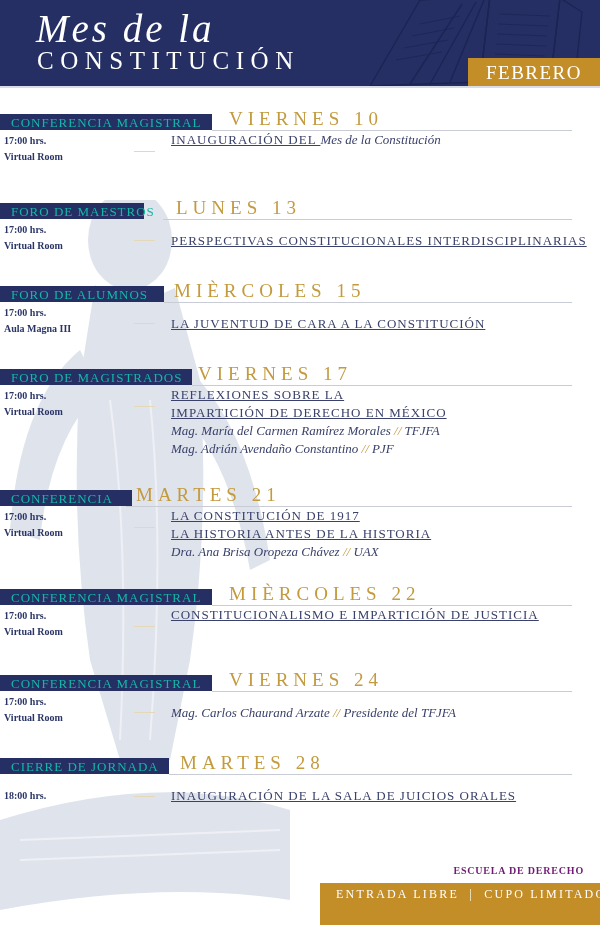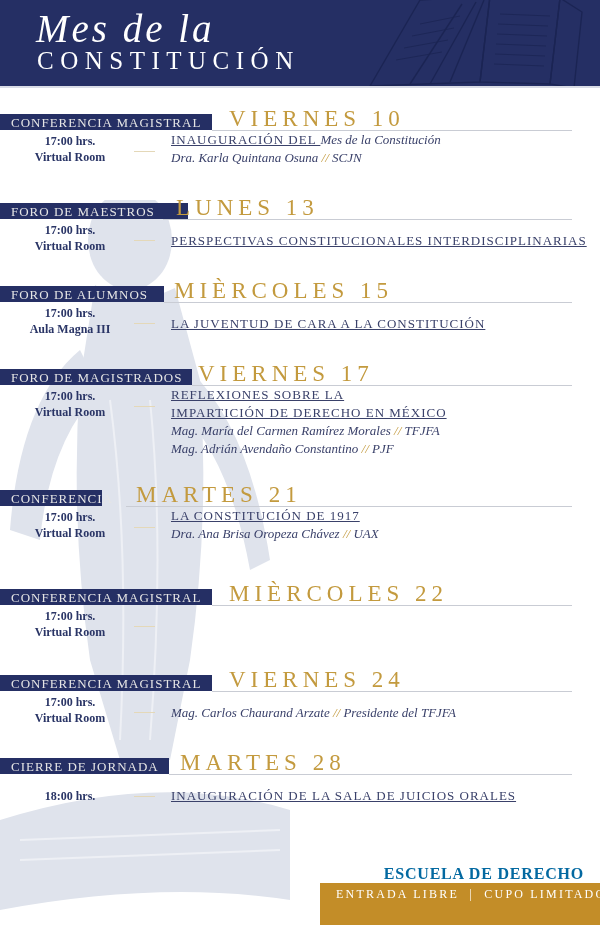--- a/index.html
+++ b/index.html
@@ -12,32 +12,32 @@
     .title-line1 { position: absolute; left: 36px; top: 9px; font-style: italic; font-size: 39px; color: #ffffff; letter-spacing: 3px; line-height: 40px; }
     .title-line2 { position: absolute; left: 37px; top: 47px; font-size: 25px; color: #ffffff; letter-spacing: 6.5px; line-height: 28px; }
     .month-badge { position: absolute; left: 468px; top: 58px; width: 132px; height: 28px; background: #c38d28; color: #ffffff; font-size: 19px; letter-spacing: 1.5px; text-align: center; line-height: 29px; }
     .header-rule { position: absolute; left: 0; top: 86px; width: 600px; height: 2px; background: #d9dce6; }
 
     
     .statue { position: absolute; left: 0; top: 200px; width: 320px; height: 725px; }
 
     
     .event { position: absolute; left: 0; width: 600px; }
-    .ev-label { position: absolute; left: 0; top: 0; height: 16px; background: #252f64; color: #e5e5e5; font-size: 13px; letter-spacing: 1px; line-height: 17px; padding-left: 11px; white-space: nowrap; }
-    .ev-day { position: absolute; top: -6px; font-size: 23px; color: #c39a3e; letter-spacing: 5px; line-height: 22px; white-space: nowrap; }
+    .ev-label { position: absolute; left: 0; top: 0; height: 16px; background: #252f64; color: #14b8a6; font-size: 13px; letter-spacing: 1px; line-height: 17px; padding-left: 11px; white-space: nowrap; }
+    .ev-day { position: absolute; top: -6px; font-size: 19px; color: #c39a3e; letter-spacing: 5px; line-height: 22px; white-space: nowrap; }
     .ev-rule { position: absolute; top: 16px; height: 1px; background: #c9ccd4; right: 28px; }
-    .ev-time { position: absolute; left: 12px; width: 116px; text-align: center; font-size: 12px; font-weight: bold; color: #2a3566; line-height: 16px; }
+    .ev-time { position: absolute; left: 4px; width: 116px; text-align: left; font-size: 10px; font-weight: bold; color: #2a3566; line-height: 16px; }
     .ev-dash { position: absolute; left: 134px; width: 21px; height: 1px; background: #e4d8b8; }
     .ev-lines { position: absolute; left: 171px; font-size: 13px; line-height: 18px; color: #3a416a; white-space: nowrap; }
     .ev-lines .caps { letter-spacing: 1px; text-decoration: underline; }
     .ev-lines .ital { font-style: italic; letter-spacing: 0; }
     .ev-lines .sep { color: #c39a3e; font-style: italic; }
 
     
-    .school { position: absolute; right: 16px; top: 865px; font-size: 16px; font-weight: bold; color: #0369a1; letter-spacing: 0.8px; }
+    .school { position: absolute; right: 16px; top: 865px; font-size: 10px; font-weight: bold; color: #701a75; letter-spacing: 0.8px; }
     .footer-box { position: absolute; left: 320px; top: 883px; width: 280px; height: 42px; background: #c38d28; color: #ffffff; }
     .footer-line1 { position: absolute; left: 16px; top: 4px; font-size: 12px; letter-spacing: 2.2px; white-space: nowrap; }
     .footer-line2 { position: absolute; left: 16px; top: 21px; font-size: 13px; font-style: italic; white-space: nowrap; }
     .footer-line2 .reg { font-size: 11px; letter-spacing: 1px; }
   </style>
 </head>
 <body>
 
 <div class="header">
   <svg class="book" viewBox="0 0 250 96">
@@ -57,20 +57,21 @@
       <line x1="145" y1="60" x2="195" y2="62"></line>
         <line x1="144" y1="70" x2="194" y2="72"></line>
       <line x1="70" y1="30" x2="110" y2="22"></line>
         <line x1="62" y1="42" x2="104" y2="34"></line>
       <line x1="54" y1="54" x2="98" y2="46"></line>
         <line x1="46" y1="66" x2="92" y2="58"></line>
     </g>
   </svg>
   <div class="title-line1">Mes de la</div>
   <div class="title-line2">CONSTITUCIÓN</div>
+  <div class="month-badge">FEBRERO</div>
 </div>
 <div class="header-rule"></div>
 
 <svg class="statue" viewBox="0 0 320 725">
   <g fill="#dfe3ec">
     <ellipse cx="130" cy="40" rx="42" ry="50"></ellipse>
     <path d="M95 85 Q130 110 175 88 L200 180 Q210 320 190 460 L170 560 L120 560 L90 460 Q70 320 80 180 Z"></path>
     <path d="M80 150 Q20 200 10 330 L40 340 Q50 240 100 190 Z"></path>
     <path d="M190 170 Q250 230 270 360 L250 370 Q230 260 180 210 Z"></path>
     <path d="M0 620 Q160 570 290 610 L290 700 Q160 680 0 710 Z"></path>
@@ -88,25 +89,24 @@
       <div class="ev-label" style="width: 212px;">CONFERENCIA MAGISTRAL</div>
       <div class="ev-day" style="left: 229px;">VIERNES 10</div>
       <div class="ev-rule" style="left: 212px;"></div>
       <div class="ev-time" style="top: 19px;">
         <div>17:00 hrs.</div>
         <div>Virtual Room</div>
       </div>
       <div class="ev-dash" style="top: 37px;"></div>
       <div class="ev-lines" style="top: 17px;">
         <div><span class="caps" style="white-space: pre;">INAUGURACIÓN DEL </span><span class="ital" style="white-space: pre;">Mes de la Constitución</span></div>
-        <div><span class="ital" style="white-space: pre;">Dra. Karla Quintana Osuna </span><span class="sep" style="white-space: pre;">//</span><span class="ital" style="white-space: pre;"> SCJN</span></div>
       </div>
     </div>
     <div class="event" style="top: 203px;">
-      <div class="ev-label" style="width: 188px;">FORO DE MAESTROS</div>
+      <div class="ev-label" style="width: 144px;">FORO DE MAESTROS</div>
       <div class="ev-day" style="left: 176px;">LUNES 13</div>
       <div class="ev-rule" style="left: 163px;"></div>
       <div class="ev-time" style="top: 19px;">
         <div>17:00 hrs.</div>
         <div>Virtual Room</div>
       </div>
       <div class="ev-dash" style="top: 37px;"></div>
       <div class="ev-lines" style="top: 29px;">
         <div><span class="caps" style="white-space: pre;">PERSPECTIVAS CONSTITUCIONALES INTERDISCIPLINARIAS</span></div>
       </div>
@@ -134,43 +134,45 @@
       </div>
       <div class="ev-dash" style="top: 37px;"></div>
       <div class="ev-lines" style="top: 17px;">
         <div><span class="caps" style="white-space: pre;">REFLEXIONES SOBRE LA</span></div>
         <div><span class="caps" style="white-space: pre;">IMPARTICIÓN DE DERECHO EN MÉXICO</span></div>
         <div><span class="ital" style="white-space: pre;">Mag. María del Carmen Ramírez Morales </span><span class="sep" style="white-space: pre;">//</span><span class="ital" style="white-space: pre;"> TFJFA</span></div>
         <div><span class="ital" style="white-space: pre;">Mag. Adrián Avendaño Constantino </span><span class="sep" style="white-space: pre;">//</span><span class="ital" style="white-space: pre;"> PJF</span></div>
       </div>
     </div>
     <div class="event" style="top: 490px;">
-      <div class="ev-label" style="width: 102px;">CONFERENCIA</div>
+      <div class="ev-label" style="width: 132px;">CONFERENCIA</div>
       <div class="ev-day" style="left: 136px;">MARTES 21</div>
       <div class="ev-rule" style="left: 126px;"></div>
       <div class="ev-time" style="top: 19px;">
         <div>17:00 hrs.</div>
         <div>Virtual Room</div>
       </div>
       <div class="ev-dash" style="top: 37px;"></div>
       <div class="ev-lines" style="top: 17px;">
         <div><span class="caps" style="white-space: pre;">LA CONSTITUCIÓN DE 1917</span></div>
+        <div><span class="caps" style="white-space: pre;">LA HISTORIA ANTES DE LA HISTORIA</span></div>
         <div><span class="ital" style="white-space: pre;">Dra. Ana Brisa Oropeza Chávez </span><span class="sep" style="white-space: pre;">//</span><span class="ital" style="white-space: pre;"> UAX</span></div>
       </div>
     </div>
     <div class="event" style="top: 589px;">
       <div class="ev-label" style="width: 212px;">CONFERENCIA MAGISTRAL</div>
       <div class="ev-day" style="left: 229px;">MIÈRCOLES 22</div>
       <div class="ev-rule" style="left: 212px;"></div>
       <div class="ev-time" style="top: 19px;">
         <div>17:00 hrs.</div>
         <div>Virtual Room</div>
       </div>
       <div class="ev-dash" style="top: 37px;"></div>
       <div class="ev-lines" style="top: 17px;">
+        <div><span class="caps" style="white-space: pre;">CONSTITUCIONALISMO E IMPARTICIÓN DE JUSTICIA</span></div>
       </div>
     </div>
     <div class="event" style="top: 675px;">
       <div class="ev-label" style="width: 212px;">CONFERENCIA MAGISTRAL</div>
       <div class="ev-day" style="left: 229px;">VIERNES 24</div>
       <div class="ev-rule" style="left: 212px;"></div>
       <div class="ev-time" style="top: 19px;">
         <div>17:00 hrs.</div>
         <div>Virtual Room</div>
       </div>

